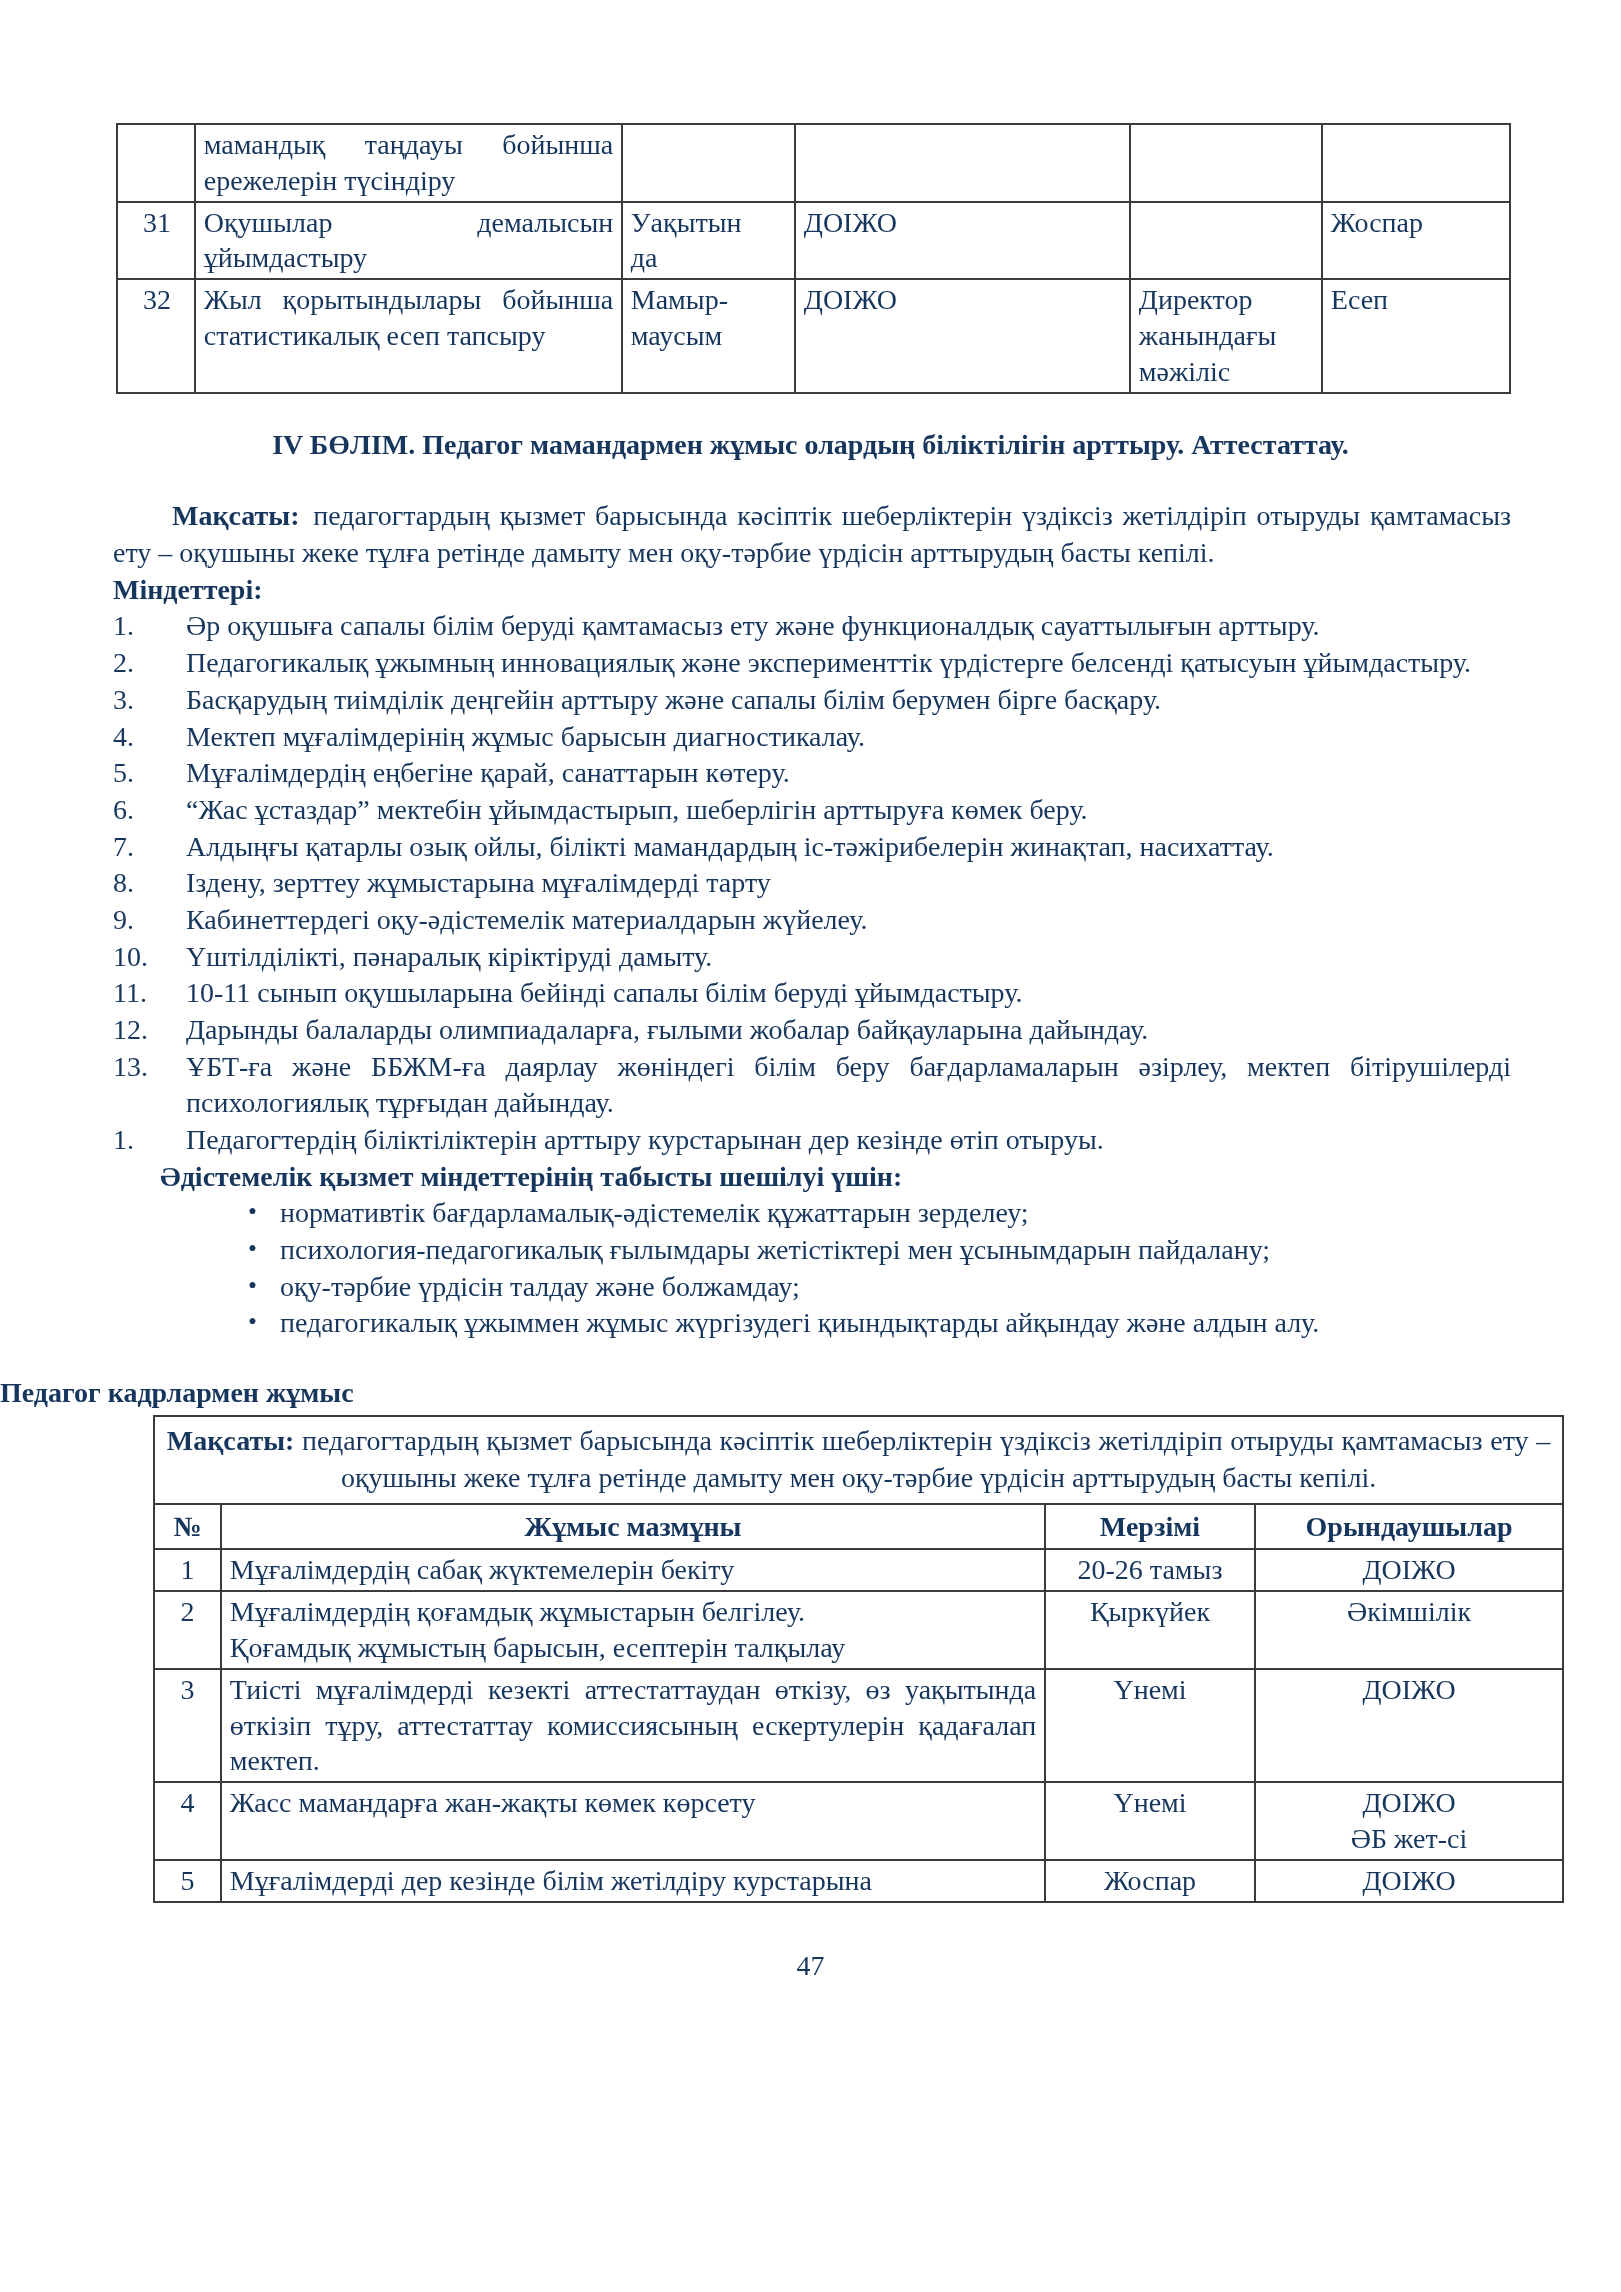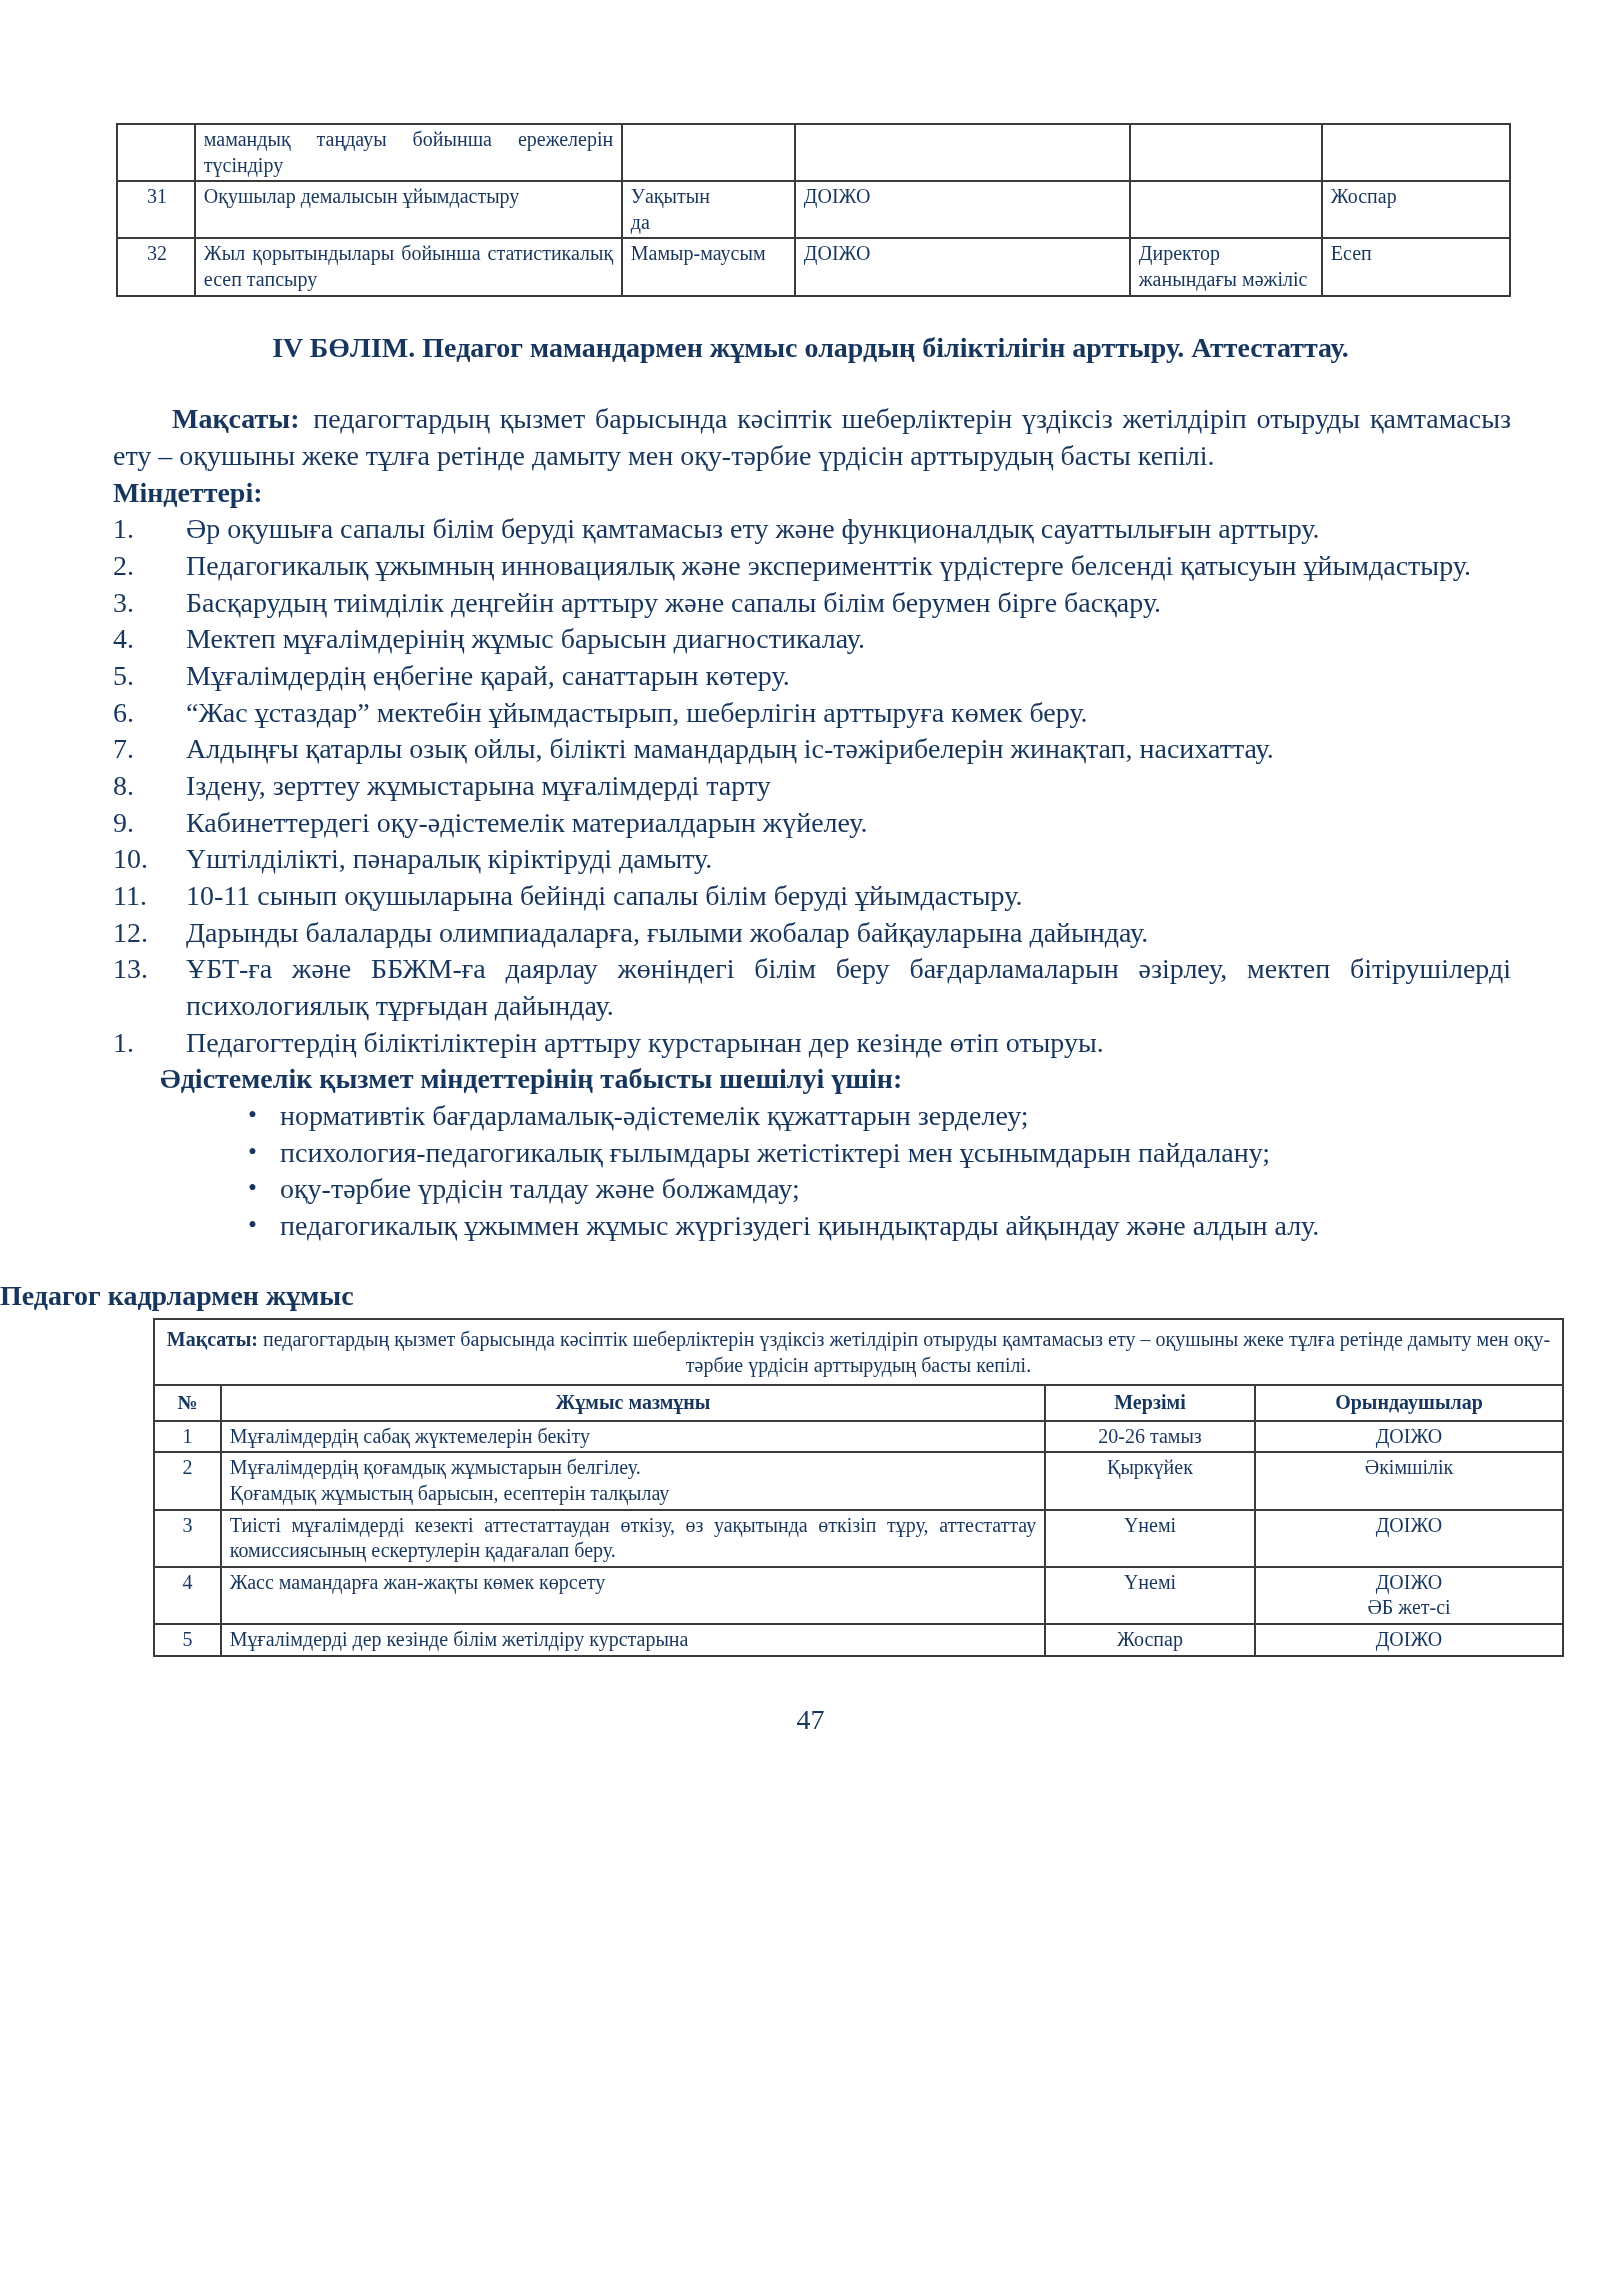--- a/index.html
+++ b/index.html
@@ -18,21 +18,21 @@
   b,.bold{font-weight:bold;}
 
   
   table{border-collapse:collapse;table-layout:fixed;}
   td,th{
     border:2px solid #3b3b3b;
     border-top-width:2.9px;border-bottom-width:2.9px;
     vertical-align:top;
     padding:2px 7.8px;
     line-height:1.28;
-    font-size:20px;
+    font-size:28px;
     overflow:hidden;
   }
   .tbl-top{margin-left:116px;width:1395px;}
   .tbl-top td.c-no{text-align:center;padding-left:4px;padding-right:2px;}
   .tbl-top td.c-task{text-align:justify;}
 
   .tbl-staff{margin-left:153px;width:1408px;}
   .tbl-staff td.c-no{text-align:center;padding-left:2px;padding-right:2px;}
   .tbl-staff th{text-align:center;font-weight:bold;padding:3.9px 5.9px;}
   .tbl-staff td.c-term{text-align:center;}
@@ -219,21 +219,21 @@
       <td class="c-no">2</td>
       <td class="c-content">
         <div>Мұғалімдердің қоғамдық жұмыстарын  белгілеу.</div>
         <div>Қоғамдық жұмыстың  барысын, есептерін  талқылау</div>
       </td>
       <td class="c-term">Қыркүйек</td>
       <td class="c-exec">Әкімшілік</td>
     </tr>
     <tr>
       <td class="c-no">3</td>
-      <td class="c-content">Тиісті  мұғалімдерді  кезекті аттестаттаудан  өткізу, өз уақытында  өткізіп  тұру,  аттестаттау  комиссиясының ескертулерін  қадағалап беру.</td>
+      <td class="c-content">Тиісті  мұғалімдерді  кезекті аттестаттаудан  өткізу, өз уақытында  өткізіп  тұру,  аттестаттау  комиссиясының ескертулерін  қадағалап мектеп.</td>
       <td class="c-term">Үнемі</td>
       <td class="c-exec">ДОІЖО</td>
     </tr>
     <tr>
       <td class="c-no">4</td>
       <td class="c-content">Жасс мамандарға жан-жақты көмек көрсету</td>
       <td class="c-term">Үнемі</td>
       <td class="c-exec">
         <div>ДОІЖО</div>
         <div>ӘБ жет-сі</div>

